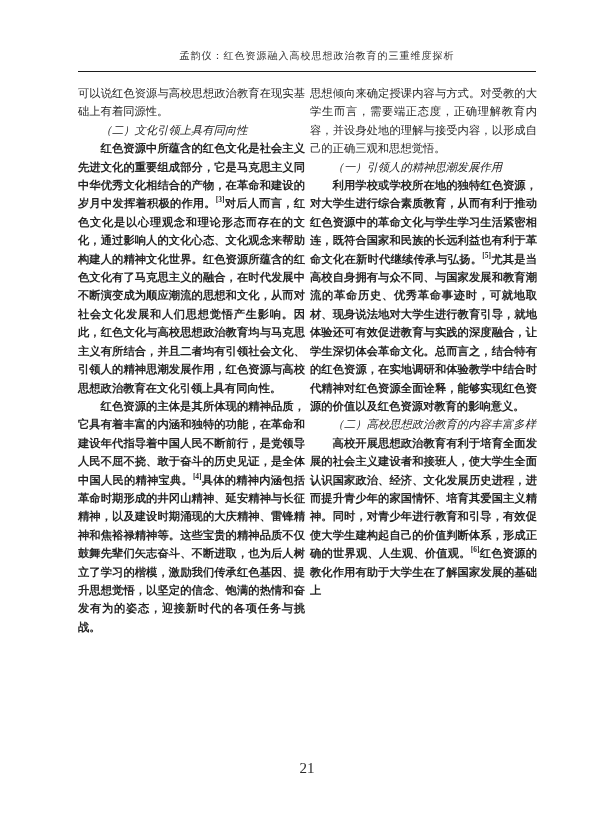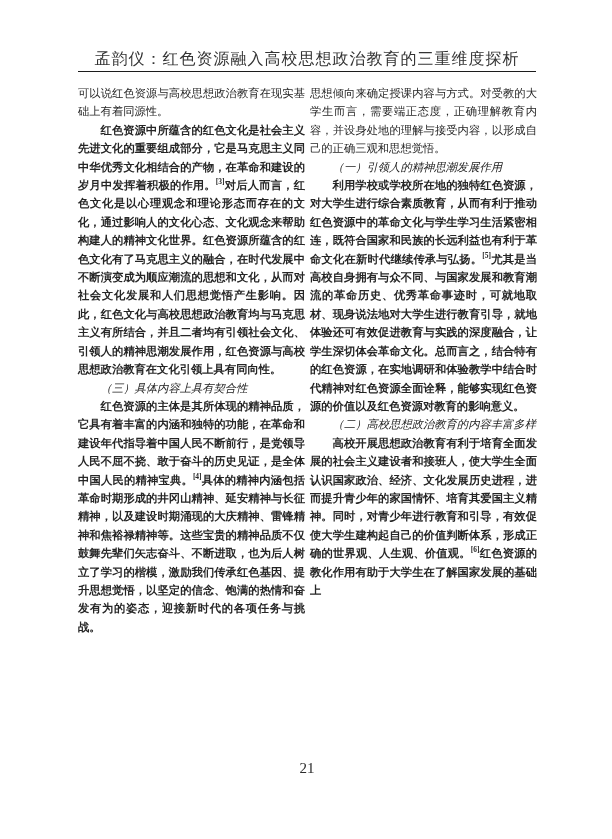--- a/index.html
+++ b/index.html
@@ -13,24 +13,24 @@
     height: 839px;
     margin: 0 auto;
     background: #ffffff;
     font-family: "Liberation Serif", "DejaVu Serif", serif;
     color: #2b2b2b;
     overflow: hidden;
   }
   .running-head {
     position: absolute;
     top: 49px;
-    left: 78px;
+    left: 88px;
     width: 458px;
     text-align: center;
-    font-size: 16px;
+    font-size: 10px;
     letter-spacing: 1px;
     color: #333;
     white-space: nowrap;
   }
   .running-head-rule {
     position: absolute;
     top: 71px;
     left: 78px;
     width: 458px;
     height: 0;
@@ -99,22 +99,22 @@
 <div class="page">
 
   <div class="running-head">孟韵仪：红色资源融入高校思想政治教育的三重维度探析</div>
 
   <div class="running-head-rule"></div>
 
   <div class="content">
 
     <div class="col">
       <p class="para-cont">可以说红色资源与高校思想政治教育在现实基础上有着同源性。</p>
+      <p class="sec-head">（二）文化引领上具有同向性</p>
       <p class="para">红色资源中所蕴含的红色文化是社会主义先进文化的重要组成部分，它是马克思主义同中华优秀文化相结合的产物，在革命和建设的岁月中发挥着积极的作用。<sup>[3]</sup>对后人而言，红色文化是以心理观念和理论形态而存在的文化，通过影响人的文化心态、文化观念来帮助构建人的精神文化世界。红色资源所蕴含的红色文化有了马克思主义的融合，在时代发展中不断演变成为顺应潮流的思想和文化，从而对社会文化发展和人们思想觉悟产生影响。因此，红色文化与高校思想政治教育均与马克思主义有所结合，并且二者均有引领社会文化、引领人的精神思潮发展作用，红色资源与高校思想政治教育在文化引领上具有同向性。</p>
-      <p class="sec-head">（三）具体内容上具有契合性</p>
       <p class="para">红色资源的主体是其所体现的精神品质，它具有着丰富的内涵和独特的功能，在革命和建设年代指导着中国人民不断前行，是党领导人民不屈不挠、敢于奋斗的历史见证，是全体中国人民的精神宝典。<sup>[4]</sup>具体的精神内涵包括革命时期形成的井冈山精神、延安精神与长征精神，以及建设时期涌现的大庆精神、雷锋精神和焦裕禄精神等。这些宝贵的精神品质不仅鼓舞先辈们矢志奋斗、不断进取，也为后人树立了学习的楷模，激励我们传承红色基因、提升思想觉悟，以坚定的信念、饱满的热情和奋发有为的姿态，迎接新时代的各项任务与挑战。</p>
     </div>
 
     <div class="col">
       <p class="para-cont">思想倾向来确定授课内容与方式。对受教的大学生而言，需要端正态度，正确理解教育内容，并设身处地的理解与接受内容，以形成自己的正确三观和思想觉悟。</p>
       <p class="sec-head">（一）引领人的精神思潮发展作用</p>
       <p class="para">利用学校或学校所在地的独特红色资源，对大学生进行综合素质教育，从而有利于推动红色资源中的革命文化与学生学习生活紧密相连，既符合国家和民族的长远利益也有利于革命文化在新时代继续传承与弘扬。<sup>[5]</sup>尤其是当高校自身拥有与众不同、与国家发展和教育潮流的革命历史、优秀革命事迹时，可就地取材、现身说法地对大学生进行教育引导，就地体验还可有效促进教育与实践的深度融合，让学生深切体会革命文化。总而言之，结合特有的红色资源，在实地调研和体验教学中结合时代精神对红色资源全面诠释，能够实现红色资源的价值以及红色资源对教育的影响意义。</p>
       <p class="sec-head">（二）高校思想政治教育的内容丰富多样</p>
       <p class="para">高校开展思想政治教育有利于培育全面发展的社会主义建设者和接班人，使大学生全面认识国家政治、经济、文化发展历史进程，进而提升青少年的家国情怀、培育其爱国主义精神。同时，对青少年进行教育和引导，有效促使大学生建构起自己的价值判断体系，形成正确的世界观、人生观、价值观。<sup>[6]</sup>红色资源的教化作用有助于大学生在了解国家发展的基础上</p>
     </div>

